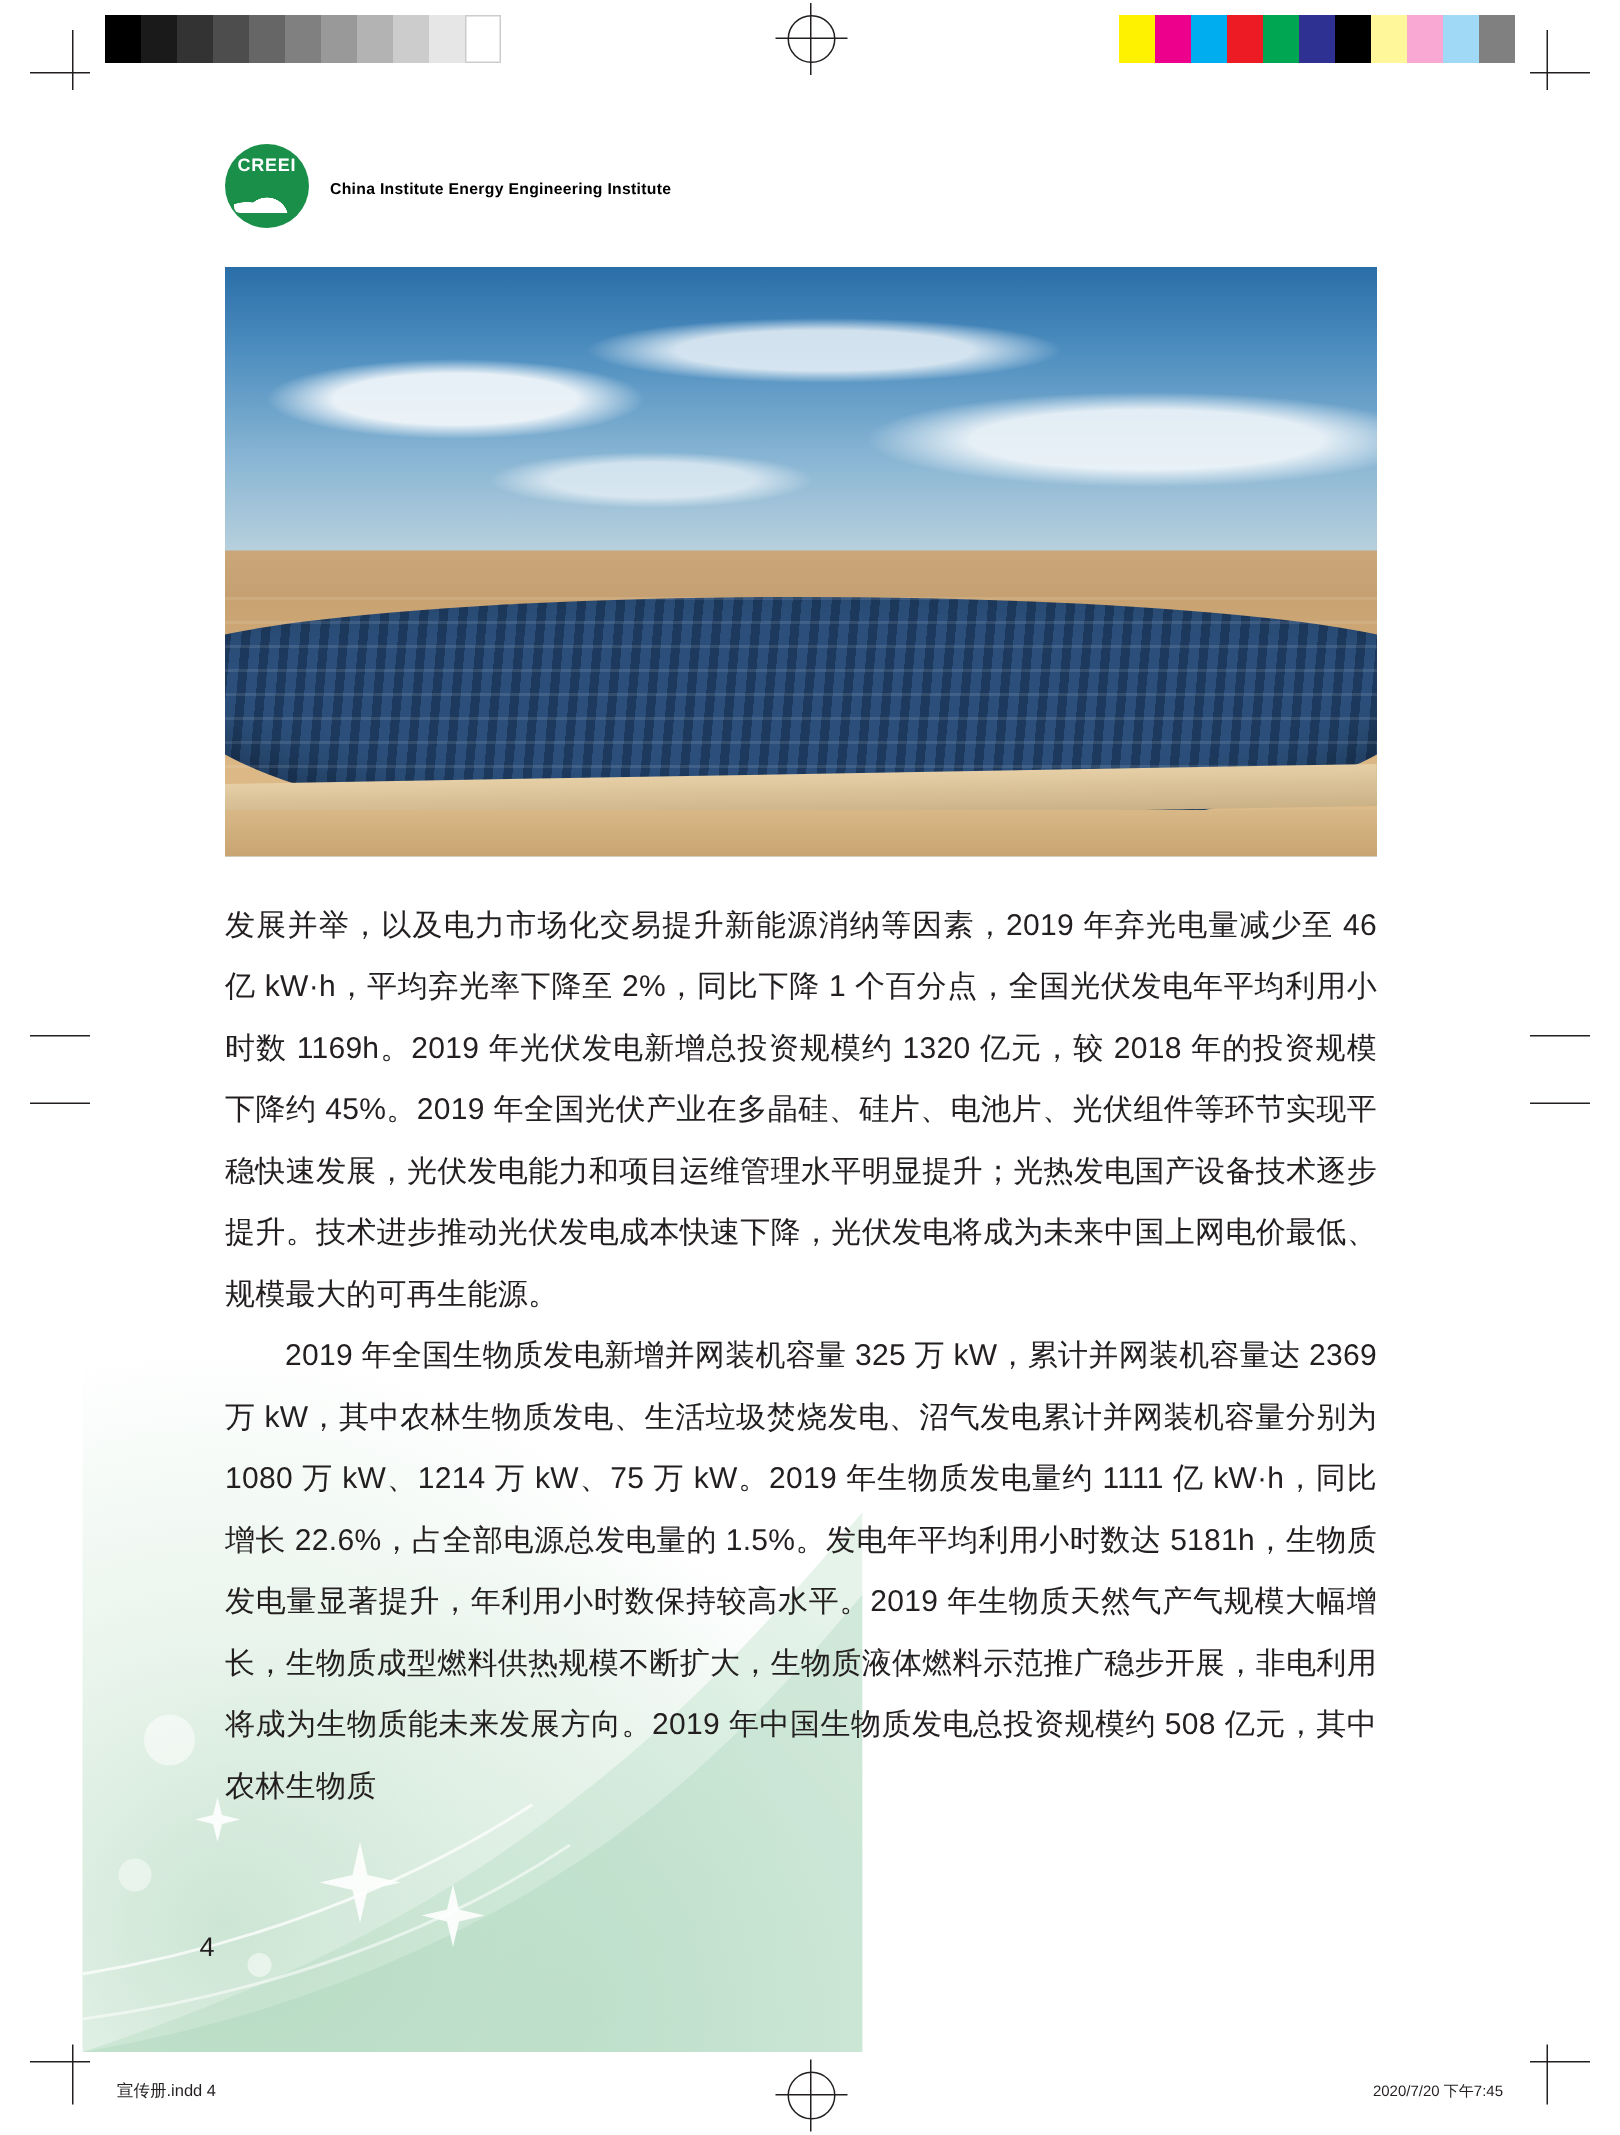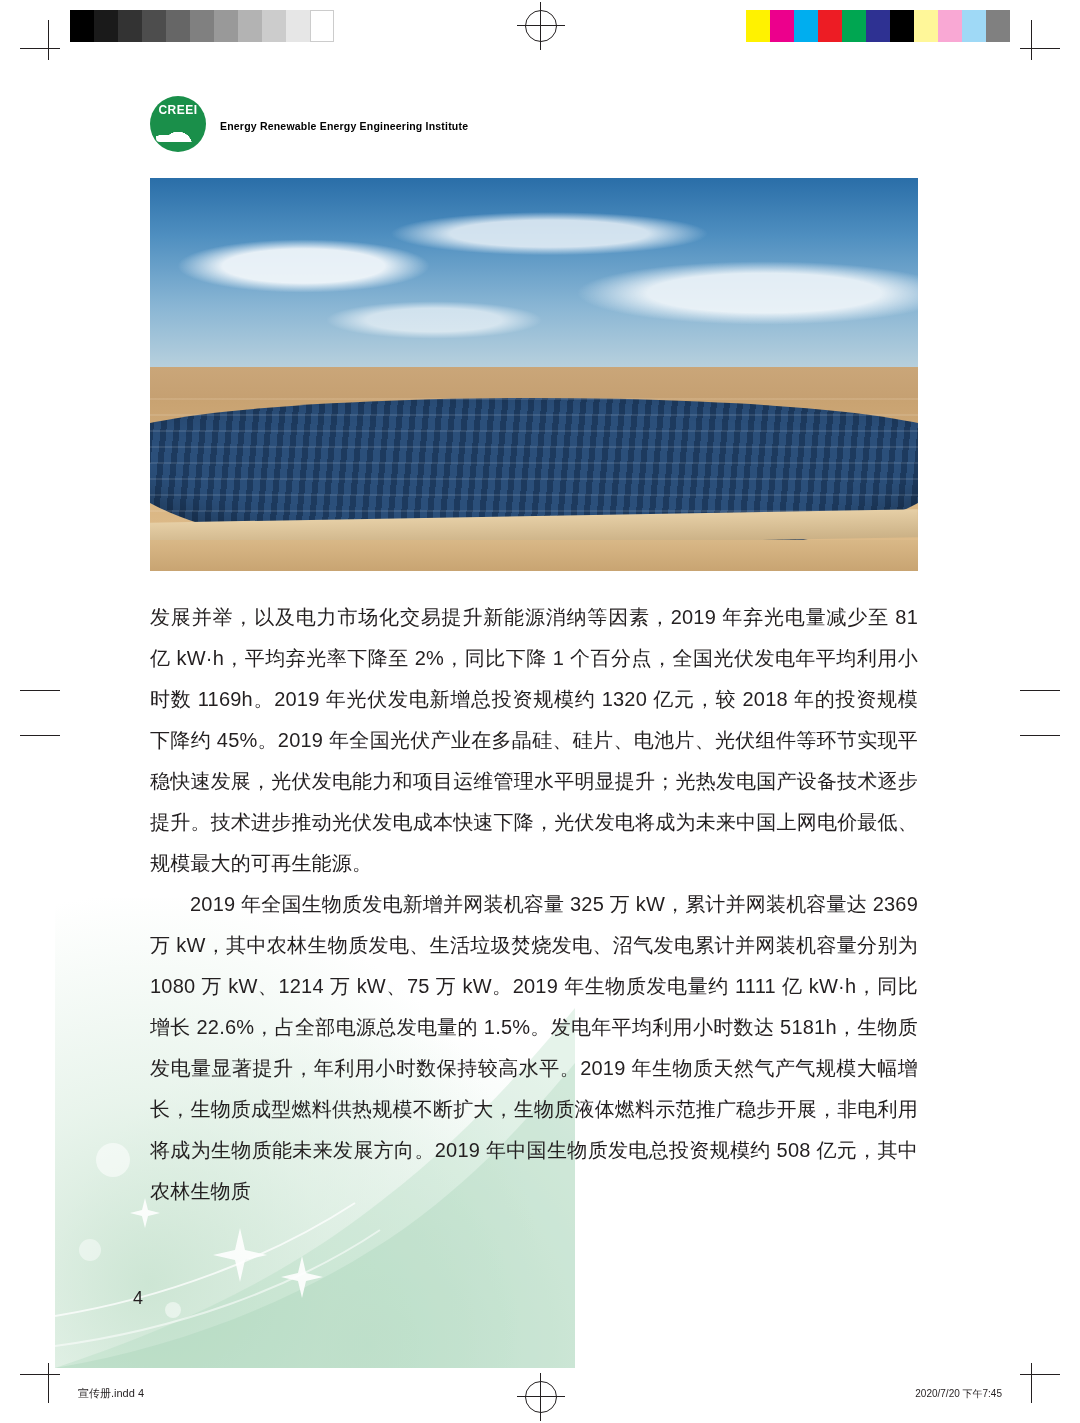--- a/index.html
+++ b/index.html
@@ -305,35 +305,35 @@
   <div class="reg-target" style="left:525px; bottom:10px;"></div>
 
   <div class="content">
 
     <div class="logo-row">
       <div class="logo-mark">
         <div class="lm-text">CREEI</div>
         <div class="lm-wave"></div>
       </div>
       <div>
-        <div class="logo-text-en">Energy Renewable Energy Engineering Institute</div>
+        <div class="logo-text-en">China Institute Energy Engineering Institute</div>
       </div>
     </div>
 
     <div class="hero">
       <div class="sky"></div>
       <div class="clouds"></div>
       <div class="desert-far"></div>
       <div class="desert-mid"></div>
       <div class="panels"></div>
       <div class="road"></div>
       <div class="foreground"></div>
     </div>
 
-    <p class="body-para">发展并举，以及电力市场化交易提升新能源消纳等因素，2019 年弃光电量减少至 81 亿 kW·h，平均弃光率下降至 2%，同比下降 1 个百分点，全国光伏发电年平均利用小时数 1169h。2019 年光伏发电新增总投资规模约 1320 亿元，较 2018 年的投资规模下降约 45%。2019 年全国光伏产业在多晶硅、硅片、电池片、光伏组件等环节实现平稳快速发展，光伏发电能力和项目运维管理水平明显提升；光热发电国产设备技术逐步提升。技术进步推动光伏发电成本快速下降，光伏发电将成为未来中国上网电价最低、规模最大的可再生能源。</p>
+    <p class="body-para">发展并举，以及电力市场化交易提升新能源消纳等因素，2019 年弃光电量减少至 46 亿 kW·h，平均弃光率下降至 2%，同比下降 1 个百分点，全国光伏发电年平均利用小时数 1169h。2019 年光伏发电新增总投资规模约 1320 亿元，较 2018 年的投资规模下降约 45%。2019 年全国光伏产业在多晶硅、硅片、电池片、光伏组件等环节实现平稳快速发展，光伏发电能力和项目运维管理水平明显提升；光热发电国产设备技术逐步提升。技术进步推动光伏发电成本快速下降，光伏发电将成为未来中国上网电价最低、规模最大的可再生能源。</p>
 
 
     <p class="body-para indent">2019 年全国生物质发电新增并网装机容量 325 万 kW，累计并网装机容量达 2369 万 kW，其中农林生物质发电、生活垃圾焚烧发电、沼气发电累计并网装机容量分别为 1080 万 kW、1214 万 kW、75 万 kW。2019 年生物质发电量约 1111 亿 kW·h，同比增长 22.6%，占全部电源总发电量的 1.5%。发电年平均利用小时数达 5181h，生物质发电量显著提升，年利用小时数保持较高水平。2019 年生物质天然气产气规模大幅增长，生物质成型燃料供热规模不断扩大，生物质液体燃料示范推广稳步开展，非电利用将成为生物质能未来发展方向。2019 年中国生物质发电总投资规模约 508 亿元，其中农林生物质</p>
   </div>
 
   <div class="page-number">4</div>
 
   <div class="footer-left">宣传册.indd  4</div>
   <div class="footer-right">2020/7/20  下午7:45</div>
 

